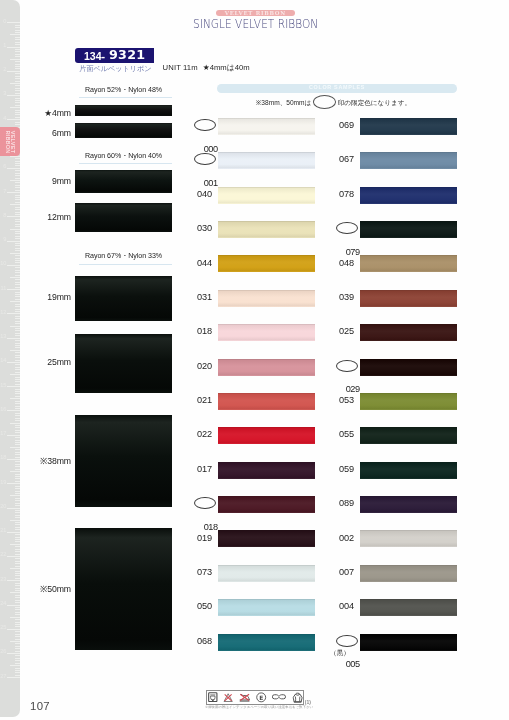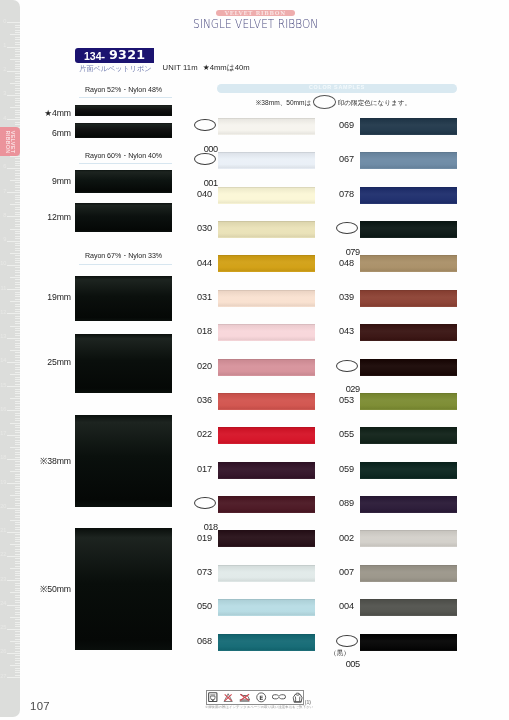--- a/index.html
+++ b/index.html
@@ -466,21 +466,21 @@
       <div class="swcode" style="left:176.0px;top:224.21px">030</div>
       <div class="sw" style="left:218.0px;top:255.48px;background:#d2a014"></div>
       <div class="swcode" style="left:176.0px;top:258.58px">044</div>
       <div class="sw" style="left:218.0px;top:289.85px;background:#f9e1d0"></div>
       <div class="swcode" style="left:176.0px;top:292.95px">031</div>
       <div class="sw" style="left:218.0px;top:324.22px;background:#f8d6da"></div>
       <div class="swcode" style="left:176.0px;top:327.32px">018</div>
       <div class="sw" style="left:218.0px;top:358.59px;background:#d7929b"></div>
       <div class="swcode" style="left:176.0px;top:361.69px">020</div>
       <div class="sw" style="left:218.0px;top:392.96px;background:#d2544e"></div>
-      <div class="swcode" style="left:176.0px;top:396.06px">036</div>
+      <div class="swcode" style="left:176.0px;top:396.06px">021</div>
       <div class="sw" style="left:218.0px;top:427.33px;background:#d61327"></div>
       <div class="swcode" style="left:176.0px;top:430.43px">022</div>
       <div class="sw" style="left:218.0px;top:461.70px;background:#331429"></div>
       <div class="swcode" style="left:176.0px;top:464.80px">017</div>
       <div class="sw" style="left:218.0px;top:496.07px;background:#4b1723"></div>
       <div class="swoval" style="left:194.2px;top:497.17px">
       <span>018</span>
     </div>
       <div class="sw" style="left:218.0px;top:530.44px;background:#271018"></div>
       <div class="swcode" style="left:176.0px;top:533.54px">019</div>
@@ -498,21 +498,21 @@
       <div class="swcode" style="left:318.0px;top:189.84px">078</div>
       <div class="sw" style="left:360.0px;top:221.11px;background:#0c1916"></div>
       <div class="swoval" style="left:336.2px;top:222.21px">
       <span>079</span>
     </div>
       <div class="sw" style="left:360.0px;top:255.48px;background:#aa9068"></div>
       <div class="swcode" style="left:318.0px;top:258.58px">048</div>
       <div class="sw" style="left:360.0px;top:289.85px;background:#8d4234"></div>
       <div class="swcode" style="left:318.0px;top:292.95px">039</div>
       <div class="sw" style="left:360.0px;top:324.22px;background:#391412"></div>
-      <div class="swcode" style="left:318.0px;top:327.32px">043</div>
+      <div class="swcode" style="left:318.0px;top:327.32px">025</div>
       <div class="sw" style="left:360.0px;top:358.59px;background:#190705"></div>
       <div class="swoval" style="left:336.2px;top:359.69px">
       <span>029</span>
     </div>
       <div class="sw" style="left:360.0px;top:392.96px;background:#7c8c32"></div>
       <div class="swcode" style="left:318.0px;top:396.06px">053</div>
       <div class="sw" style="left:360.0px;top:427.33px;background:#112219"></div>
       <div class="swcode" style="left:318.0px;top:430.43px">055</div>
       <div class="sw" style="left:360.0px;top:461.70px;background:#0b251f"></div>
       <div class="swcode" style="left:318.0px;top:464.80px">059</div>

